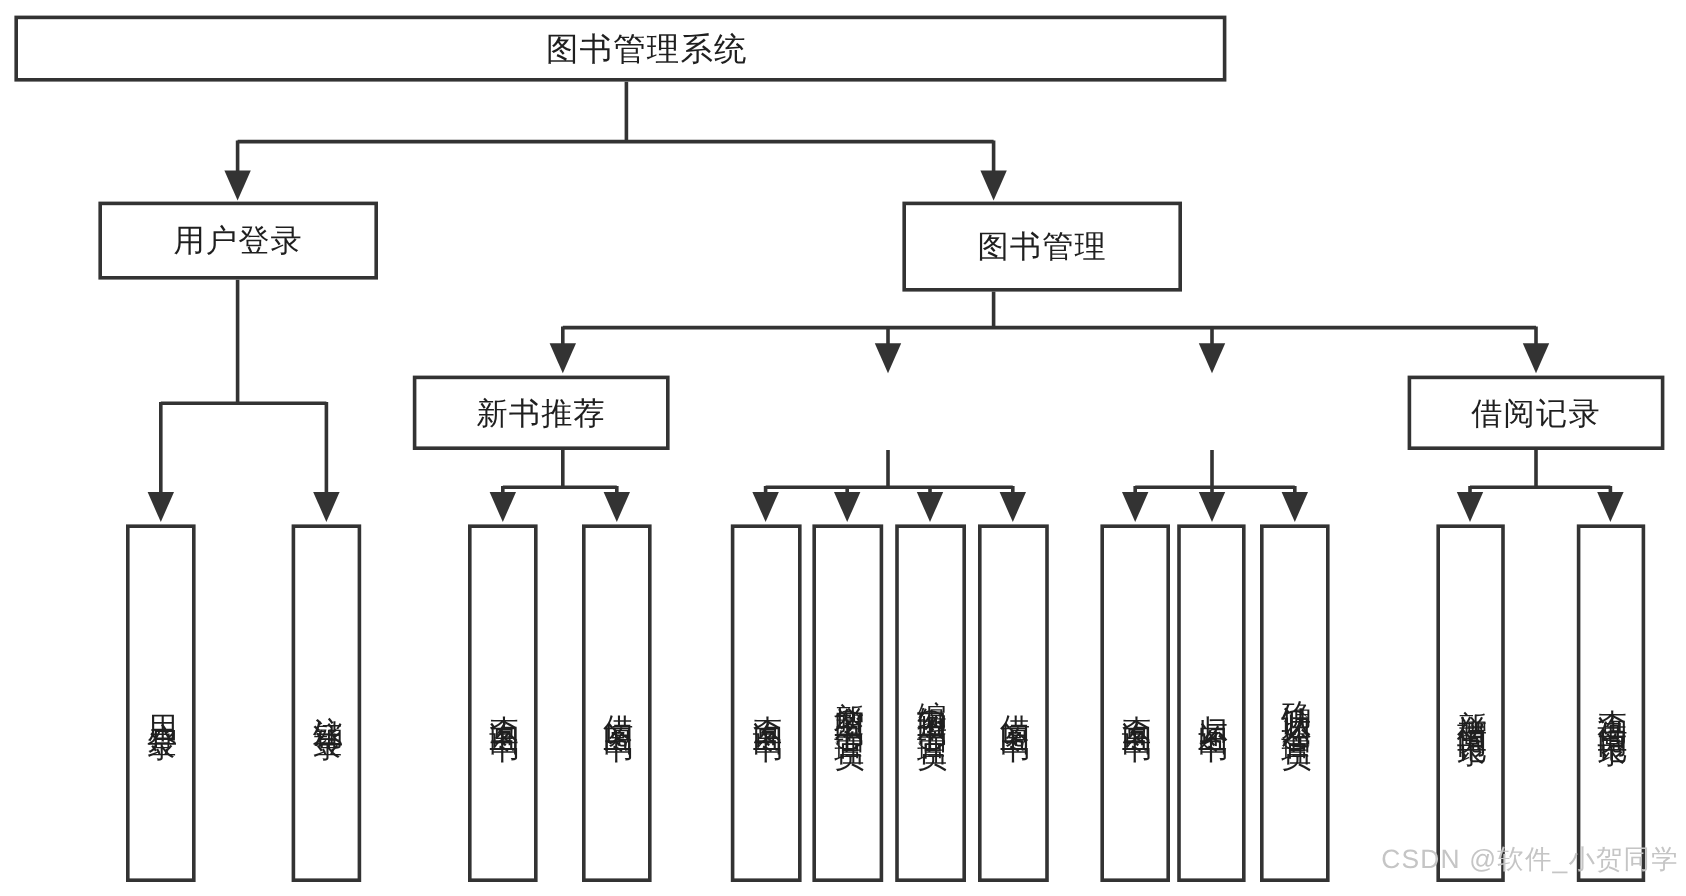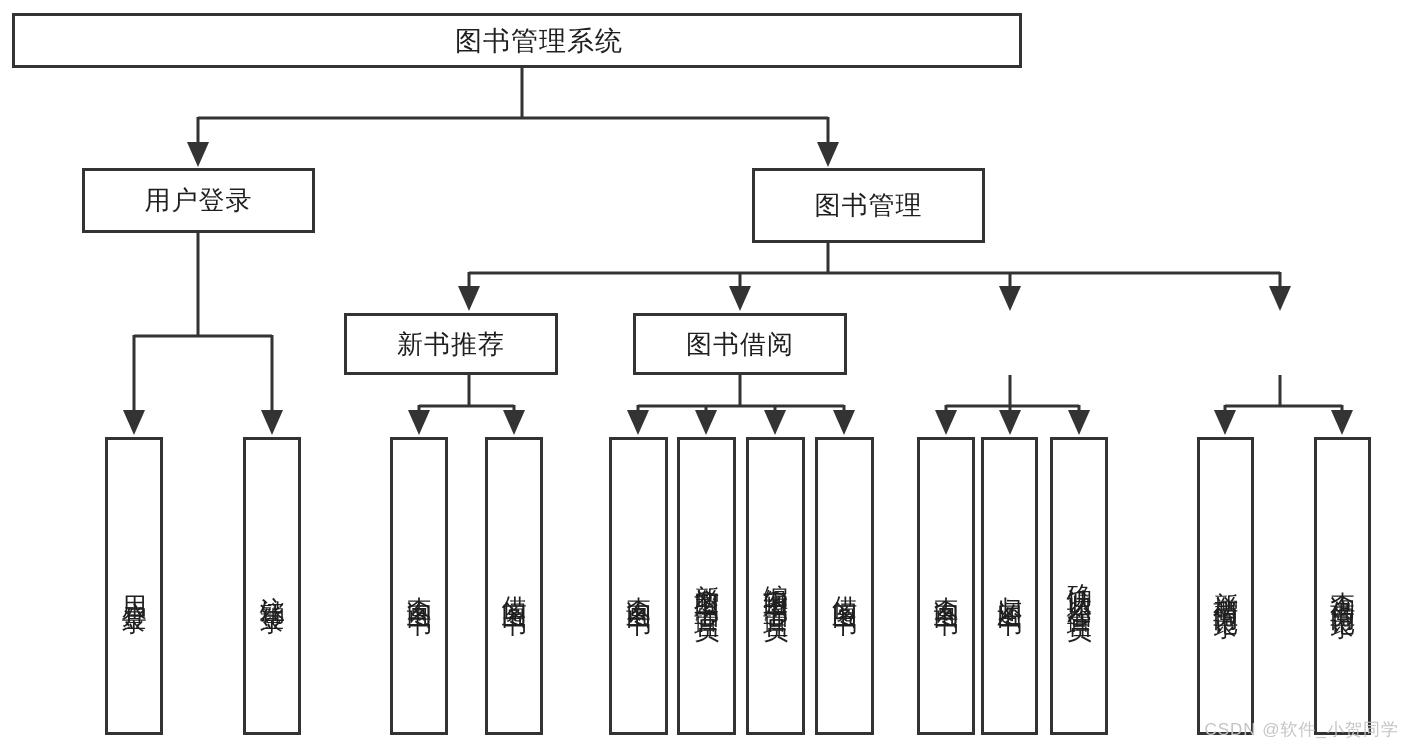--- a/index.html
+++ b/index.html
@@ -32,22 +32,22 @@
     writing-mode: vertical-rl;
     text-orientation: mixed;
     font-size: 25px;
     letter-spacing: 5px;
     line-height: 1.1;
     white-space: nowrap;
   }
   .watermark {
     position: absolute;
     right: 6px;
-    bottom: 6px;
-    font-size: 17px;
+    bottom: 16px;
+    font-size: 22px;
     color: #c5c5c5;
     letter-spacing: 1px;
     white-space: nowrap;
   }
   .cline { stroke: #333333; stroke-width: 3; fill: none; }
   .ahead { fill: #333333; stroke: none; }
 </style>
 </head>
 <body>
 
@@ -96,22 +96,22 @@
   <div class="node hbox" style="left:82px; top:168px; width:233px; height:65px;">
     <span>用户登录</span>
   </div>
   <div class="node hbox" style="left:712px; top:168px; width:233px; height:75px;margin-left:40px;">
     <span>图书管理</span>
   </div>
 
   <div class="node hbox" style="left:344px; top:313px; width:214px; height:62px;">
     <span>新书推荐</span>
   </div>
-  <div class="node hbox" style="left:633px; top:313px; width:214px; height:62px;">
-    <span>图书借阅</span>
+  <div class="node hbox" style="left:1173px; top:313px; width:214px; height:62px;">
+    <span>借阅记录</span>
   </div>
 
   <div class="node vbox" style="left:105px; top:437px; width:58px; height:298px;">
     <span>用户登录</span>
   </div>
   <div class="node vbox" style="left:243px; top:437px; width:58px; height:298px;">
     <span>注销登录</span>
   </div>
 
   <div class="node vbox" style="left:390px; top:437px; width:58px; height:298px;">

